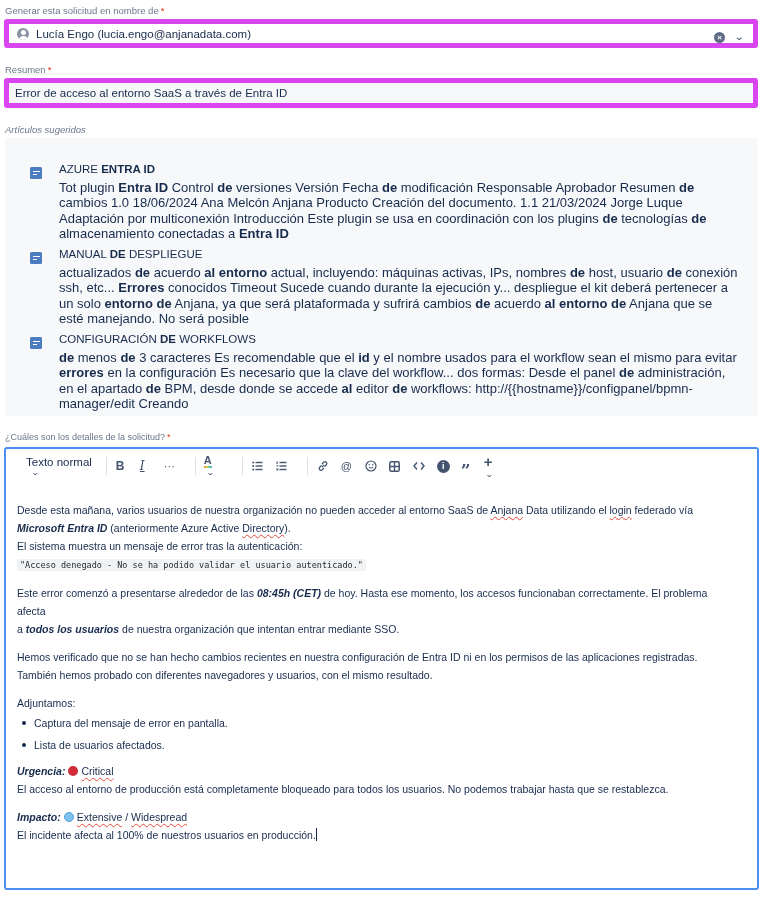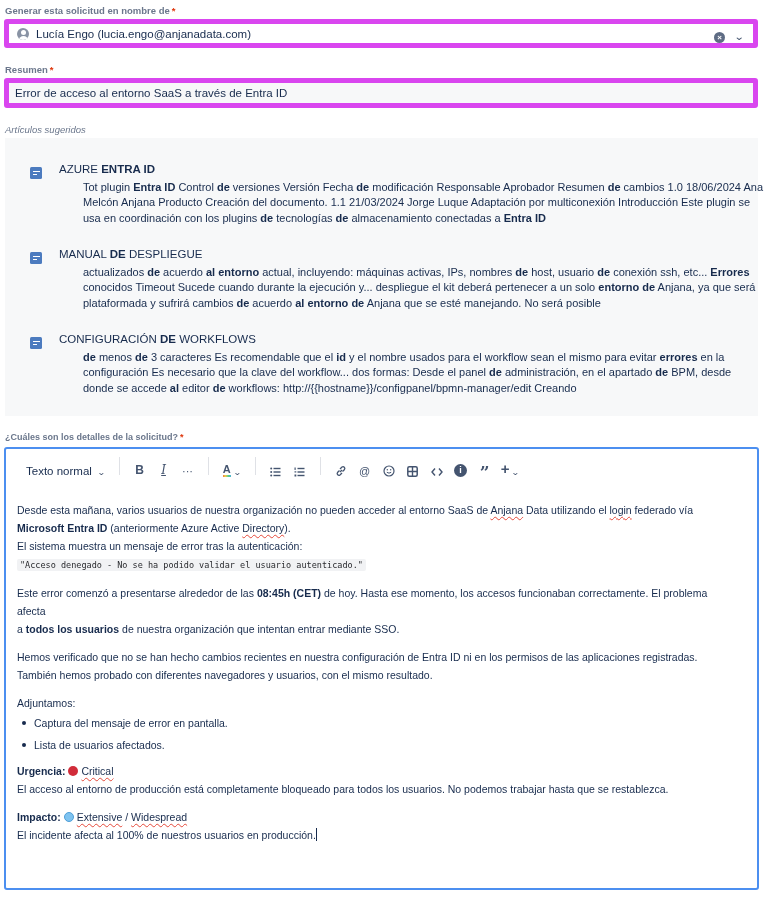--- a/index.html
+++ b/index.html
@@ -1,58 +1,58 @@
 <!DOCTYPE html>
 <html><head>
 <meta charset="utf-8">
 <style>
   * { box-sizing: border-box; margin: 0; padding: 0; }
   html, body { width: 777px; height: 900px; background: #ffffff; overflow: hidden; }
   body { font-family: "Liberation Sans", "DejaVu Sans", sans-serif; color: #172b4d; font-size: 11px; position: relative; }
 
-  .label { position: absolute; left: 5px; font-size: 9.5px; color: #6b778c; font-weight: 700; }
+  .label { position: absolute; left: 5px; font-size: 9.5px; color: #6b778c; font-weight: 400; }
   .req { color: #de350b; margin-left: 2px; }
 
   .field { position: absolute; left: 4px; width: 754px; border: 5px solid #d946ef; border-radius: 3px; background: #ffffff; display: flex; align-items: center; }
   #requester { top: 19px; height: 29px; }
   #summary { top: 78px; height: 30px; background: #f7f8f9; }
   .field-text { font-size: 11.5px; color: #172b4d; }
 
   .user-icon { width: 12px; height: 12px; border-radius: 50%; background: #8993a4; margin-left: 8px; margin-right: 7px; position: relative; overflow: hidden; }
   .user-icon::before { content: ""; position: absolute; left: 3.5px; top: 2px; width: 5px; height: 5px; border-radius: 50%; background: #ffffff; }
   .user-icon::after { content: ""; position: absolute; left: 1.5px; top: 8px; width: 9px; height: 8px; border-radius: 50%; background: #ffffff; }
   .clear-icon { position: absolute; right: 28px; top: 8px; width: 11px; height: 11px; border-radius: 50%; background: #5e6c84; color: #fff; font-size: 8px; line-height: 11px; text-align: center; font-weight: bold; }
   .chev-icon { position: absolute; right: 10px; top: 7px; font-size: 10px; color: #44546f; transform: scaleX(1.3); }
 
   #articles { position: absolute; left: 5px; top: 138px; width: 753px; height: 278px; background: #f7f8f9; }
   .article { position: absolute; left: 0; width: 753px; }
   .article-icon { position: absolute; left: 25px; top: 4px; width: 12px; height: 12px; background: #4c7bbf; border-radius: 1.5px; }
   .article-icon::before { content: ""; position: absolute; left: 2.5px; top: 3.5px; width: 7px; height: 1.5px; background: #fff; }
   .article-icon::after { content: ""; position: absolute; left: 2.5px; top: 6.5px; width: 4.5px; height: 1.5px; background: #fff; }
   .article-title { position: absolute; left: 54px; top: 0; font-size: 11.5px; color: #172b4d; white-space: nowrap; }
   .article-title b { font-weight: 700; }
-  .article-body { position: absolute; left: 54px; top: 17px; width: 680px; font-size: 11px; line-height: 15.3px; color: #172b4d; margin-left: 24px; }
+  .article-body { position: absolute; left: 54px; top: 17px; width: 680px; font-size: 13px; line-height: 15.3px; color: #172b4d; }
   .article-body b { font-weight: 700; }
 
   #editor { position: absolute; left: 4px; top: 447px; width: 755px; height: 443px; border: 2px solid #4c8ff0; border-radius: 3px; background: #fff; }
   .toolbar { position: absolute; left: 0; top: 0; height: 34px; width: 100%; display: flex; align-items: center; padding-left: 20px; }
-  .tb { display: flex; align-items: flex-end; justify-content: center; color: #44546f; font-size: 11px; height: 22px; }
+  .tb { display: flex; align-items: flex-start; justify-content: center; color: #44546f; font-size: 11px; height: 22px; flex-direction: column; }
   .tb-style { font-size: 11.5px; color: #172b4d; padding-right: 6px; }
   .tb-style .caret { font-size: 8px; margin-left: 6px; color: #44546f; transform: scaleX(1.3); }
   .sep { width: 1px; height: 18px; background: #dfe1e6; margin: 0 8px; }
   .tb-btn { width: 22px; margin: 0 1px; }
   .tb-bold { font-weight: 900; font-size: 12px; }
   .tb-italic { font-style: italic; font-family: "DejaVu Serif", serif; font-size: 12px; text-decoration: underline; text-decoration-thickness: 0px; }
   .tb-color { font-weight: 700; font-size: 11px; border-bottom: 2px solid; border-image: linear-gradient(90deg,#e5493a,#f5cd47,#4bce97,#579dff) 1; line-height: 11px; }
   .info-dot { width: 13px; height: 13px; border-radius: 50%; background: #44546f; color: #fff; font-size: 9px; font-weight: 900; line-height: 13px; text-align: center; }
   .quote { font-family: "DejaVu Serif", serif; font-weight: 900; font-size: 17px; line-height: 10px; padding-top: 7px; }
 
   .content { position: absolute; left: 11px; top: 52px; width: 710px; font-size: 10.5px; color: #172b4d; }
   .content p { line-height: 18px; }
-  .content b { font-weight: 700; }
+  .content b { font-weight: 700; font-style: italic; }
   .gap { height: 10px; }
   .code { font-family: "DejaVu Sans Mono", monospace; font-size: 8.5px; background: #f1f2f4; padding: 1px 3px; border-radius: 2px; color: #292a2e; }
   .squig { text-decoration: underline wavy #e5493a; text-decoration-thickness: 1px; text-underline-offset: 2px; }
   ul.attach { list-style: none; margin-left: 4px; }
   ul.attach li { position: relative; padding-left: 13px; line-height: 22px; }
   ul.attach li::before { content: ""; position: absolute; left: 1px; top: 9px; width: 4px; height: 4px; border-radius: 50%; background: #172b4d; }
   .red-dot { display: inline-block; width: 10px; height: 10px; border-radius: 50%; background: #d12c3a; vertical-align: -1px; margin: 0 3px; }
   .globe { display: inline-block; width: 10px; height: 10px; border-radius: 50%; background: #7ec3f0; border: 1px solid #4f9fd8; vertical-align: -1px; margin: 0 3px; position: relative; }
   .caret-cursor { display: inline-block; width: 1px; height: 13px; background: #172b4d; vertical-align: -2px; }
 </style>

